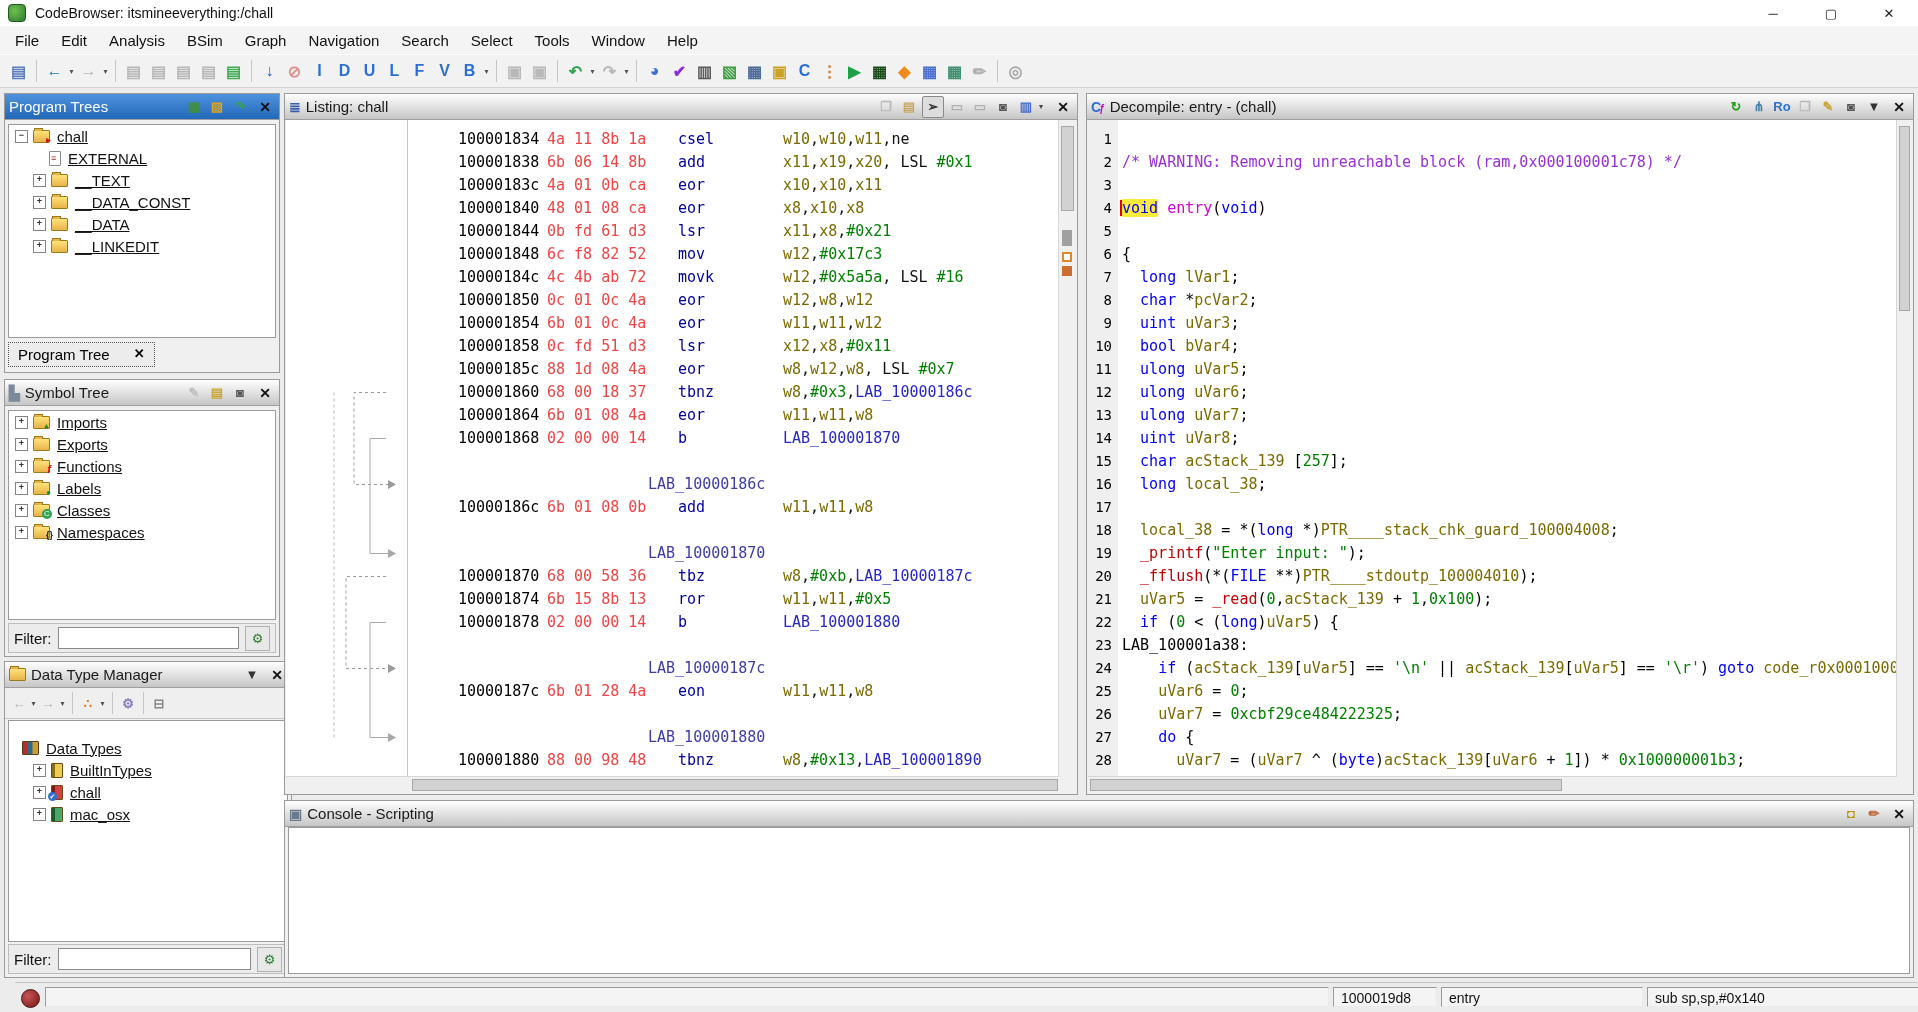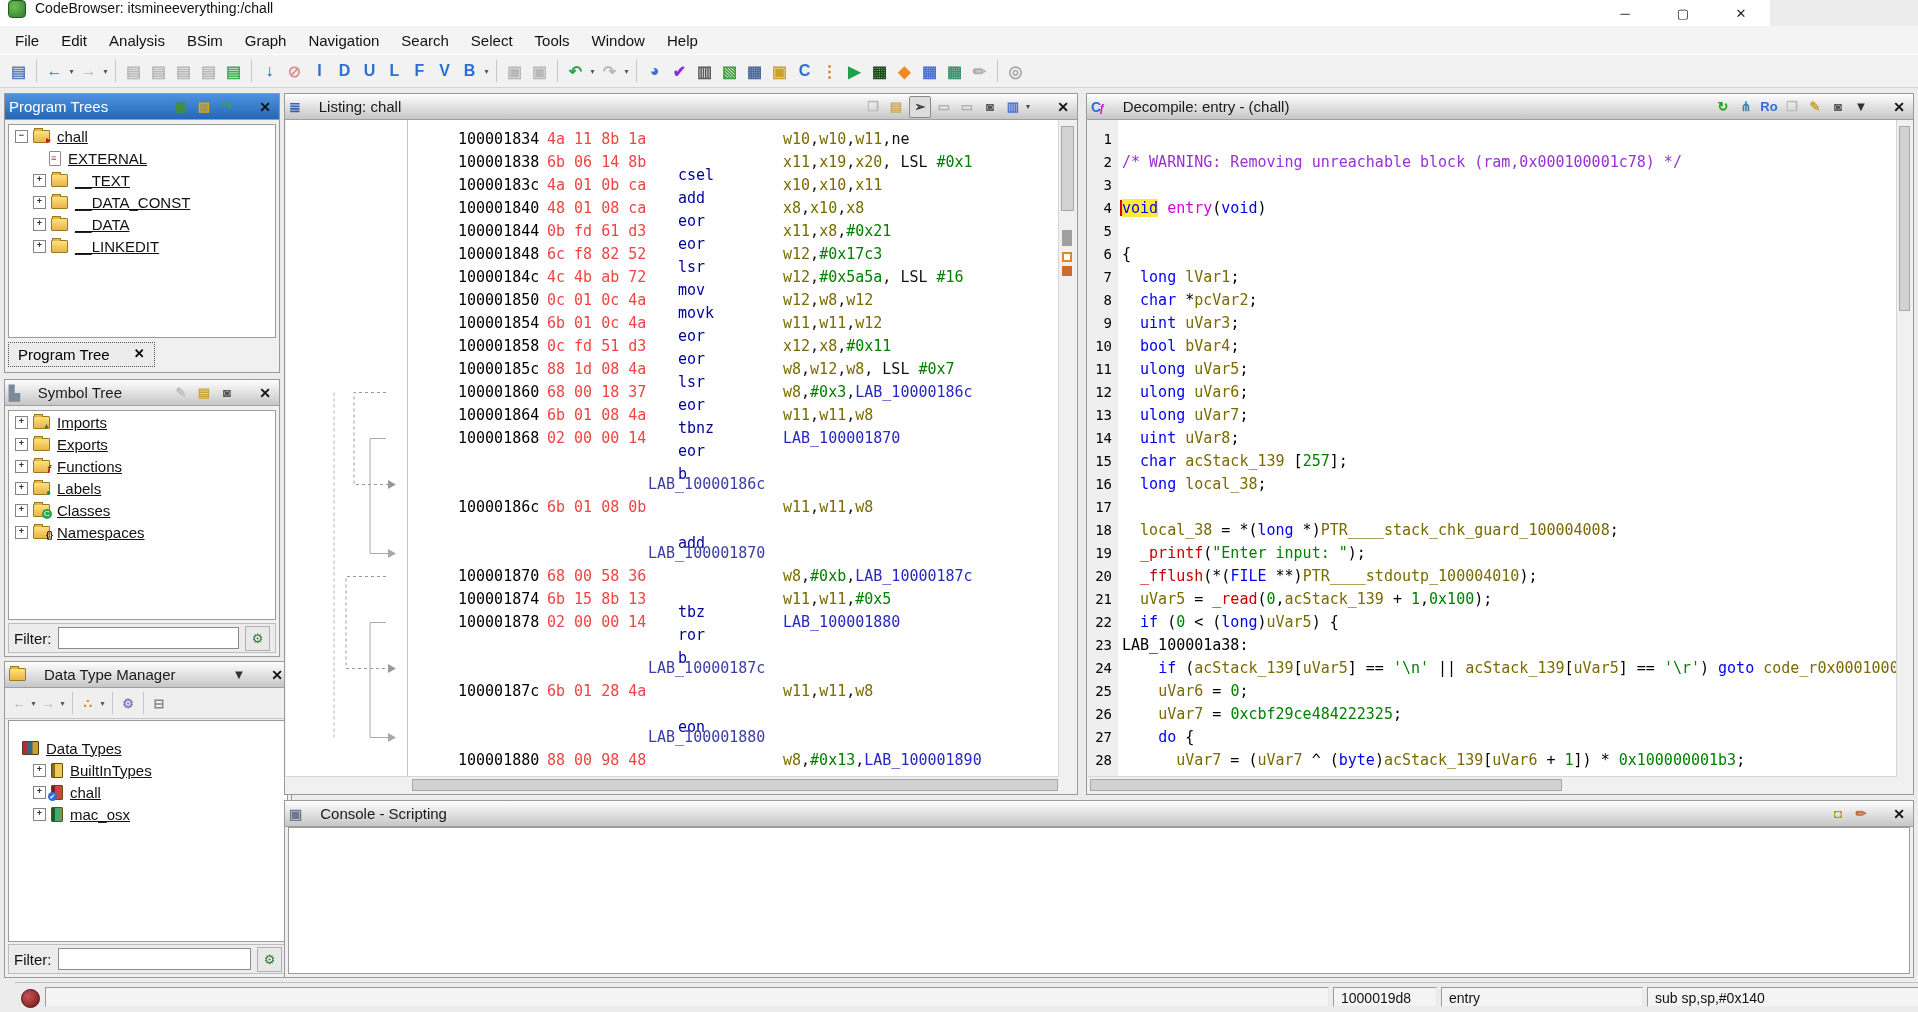--- a/index.html
+++ b/index.html
@@ -1,40 +1,40 @@
 <!DOCTYPE html>
 <html><head>
 <meta charset="utf-8">
 <style>
   html,body{margin:0;padding:0;background:#d8d8d8;}
   #app{position:relative;width:1918px;height:1012px;background:#ececec;overflow:hidden;
        font-family:"Liberation Sans",sans-serif;outline:1px solid #8a8a8a;}
   
-  .titlebar{position:absolute;left:0;top:0;width:1770px;height:26px;background:#ffffff;
-            border-bottom:3px solid #000000;display:flex;align-items:flex-start;}
+  .titlebar{position:absolute;left:0;top:0;width:1918px;height:26px;background:#ffffff;
+            border-bottom:3px solid #000000;display:flex;align-items:center;}
   .app-icon{width:16px;height:16px;margin-left:8px;border-radius:4px;
             background:radial-gradient(circle at 35% 35%, #6fbf4e, #2e7d32);border:1px solid #1d5a20;}
   .title-text{margin-left:9px;font-size:14px;color:#111;}
   .win-btns{margin-left:auto;display:flex;height:26px;}
   .wbtn{width:58px;height:26px;display:flex;align-items:center;justify-content:center;
         font-size:13px;color:#222;}
   .menubar{position:absolute;left:0;top:26px;width:1918px;height:28px;background:#f4f4f4;
            display:flex;align-items:center;padding-left:4px;box-sizing:border-box;}
   .menu-item{padding:4px 11px;font-size:15px;color:#111;}
   .toolbar{position:absolute;left:0;top:54px;width:1918px;height:34px;background:#f2f2f2;
            border-top:1px solid #ffffff;border-bottom:1px solid #d4d4d4;display:flex;
            align-items:center;padding-left:6px;box-sizing:border-box;}
   .tb-btn{width:25px;height:25px;display:flex;align-items:center;justify-content:center;
           font-size:16px;font-weight:bold;}
   .tb-dd{width:9px;font-size:8px;color:#555;display:flex;align-items:center;justify-content:center;}
   .tb-sep{width:1px;height:22px;background:#c6c6c6;margin:0 5px;display:inline-block;}
   
   .panel{position:absolute;border:1px solid #9a9a9a;background:#f0f0f0;box-sizing:border-box;}
   .phdr{position:absolute;left:0;top:0;right:0;height:26px;display:flex;align-items:center;
-        gap:18px;padding:0 4px;background:linear-gradient(#fefefe,#c6c6c6);
+        gap:5px;padding:0 4px;background:linear-gradient(#fefefe,#c6c6c6);
         border-bottom:1px solid #9f9f9f;box-sizing:border-box;}
   .phdr.focus{background:linear-gradient(#4f93de 0%,#2268b8 100%);}
   .phdr.focus .ptitle{color:#ffffff;}
   .ptitle{font-size:15px;color:#1a1a1a;white-space:nowrap;}
   .hicons{margin-left:auto;display:flex;align-items:center;gap:3px;}
   .hbtn{width:20px;height:20px;display:flex;align-items:center;justify-content:center;font-size:13px;font-weight:bold;}
   .hbtn.pressed{border:1px solid #8a8a8a;background:#dddddd;border-radius:2px;}
   .hdd{width:9px;font-size:8px;color:#444;}
   .hclose{width:20px;height:20px;display:flex;align-items:center;justify-content:center;
           font-size:14px;font-weight:bold;color:#111;}
@@ -84,21 +84,21 @@
         align-items:flex-start;gap:24px;color:#000000;}
   .ptab .tx{font-weight:bold;font-size:13px;}
   
   .lcontent{position:absolute;top:26px;left:1px;right:19px;bottom:18px;background:#fff;overflow:hidden;}
   .margin-line{position:absolute;left:121px;top:0;bottom:0;width:1px;background:#c4c4c4;}
   #listing-rows{position:absolute;left:0;top:8px;right:0;}
   .lrow{position:relative;height:23px;white-space:pre;
         font:15px/23px "DejaVu Sans Mono","Liberation Mono",monospace;color:#000;}
   .c-addr{position:absolute;left:172px;color:#000;}
   .c-bytes{position:absolute;left:261px;color:#ef4444;}
-  .c-mn{position:absolute;left:392px;color:#00009b;margin-top:36px;}
+  .c-mn{position:absolute;left:392px;color:#00009b;}
   .c-ops{position:absolute;left:497px;text-align:right;}
   .c-label{position:absolute;left:362px;}
   .t-reg{color:#7a6a00;} .t-imm{color:#008000;} .t-pl{color:#111;}
   .t-labref{color:#2727c4;} .t-labdef{color:#3c3ca6;}
   
   .vscroll{position:absolute;top:26px;width:17px;bottom:18px;background:#f0f0f0;border-left:1px solid #d6d6d6;}
   .hscroll{position:absolute;left:1px;height:16px;bottom:1px;background:#f0f0f0;border-top:1px solid #d6d6d6;}
   .thumb{position:absolute;background:#d2d2d2;border:1px solid #a8a8a8;box-sizing:border-box;}
   .mark{position:absolute;left:3px;width:10px;height:10px;box-sizing:border-box;}
   

